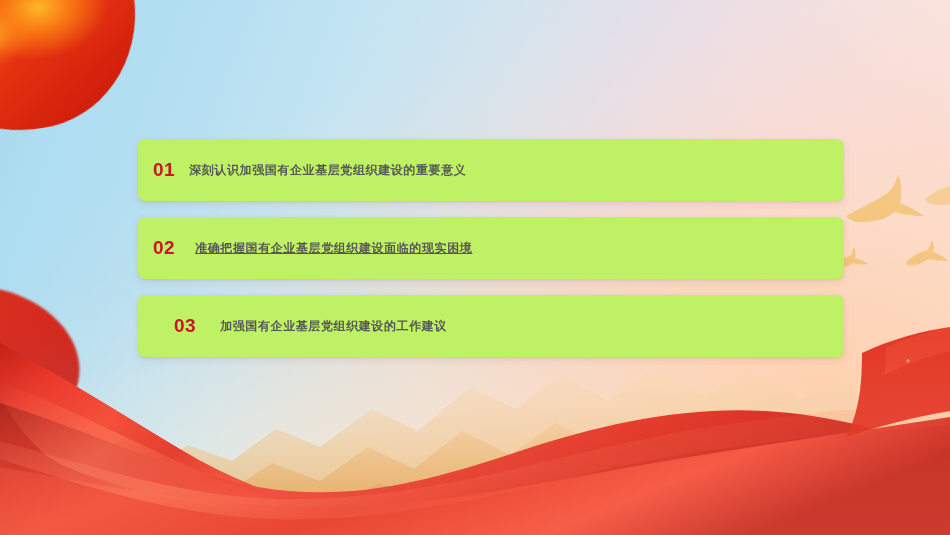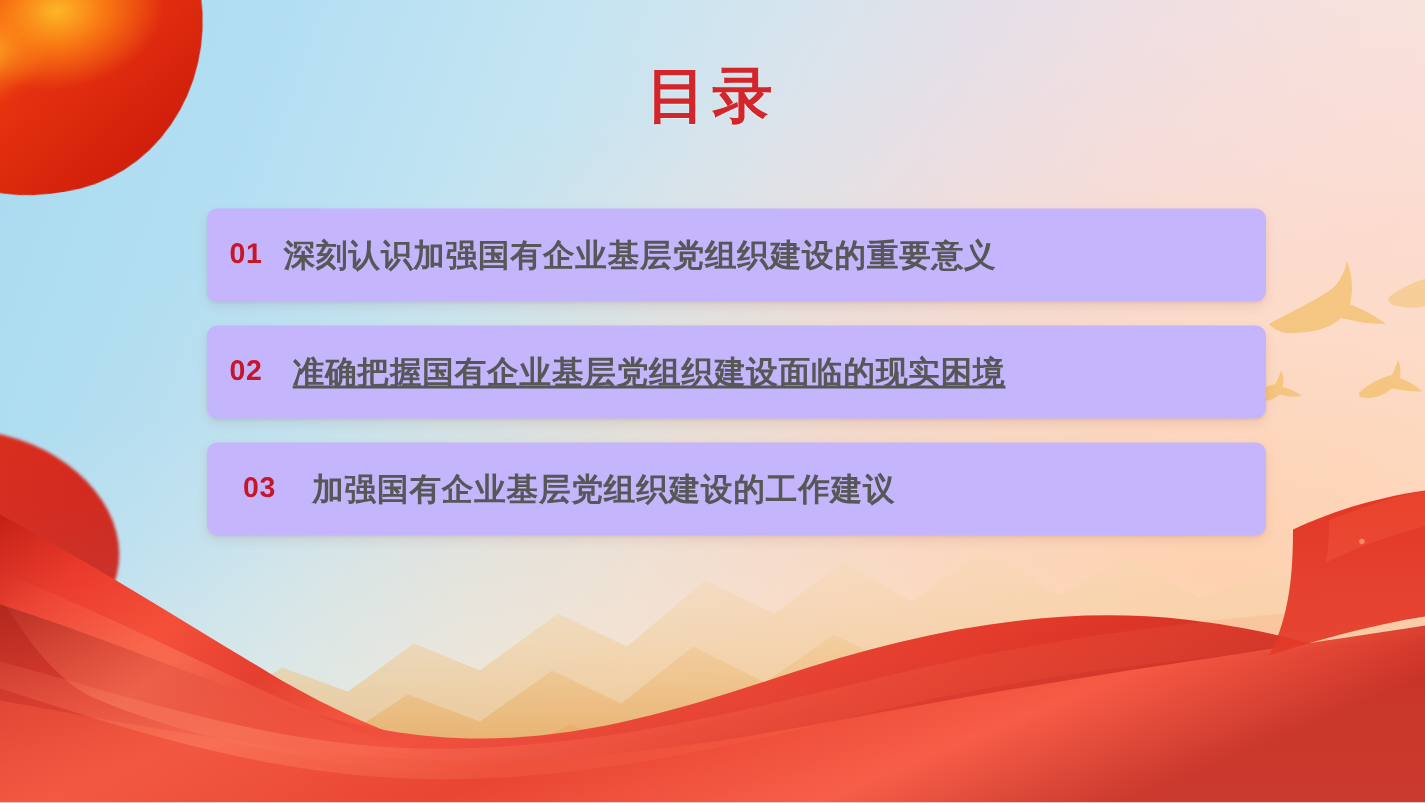--- a/index.html
+++ b/index.html
@@ -132,47 +132,47 @@
   
   .cards {
     position: absolute;
     left: 138px;
     top: 139px;
     width: 706px;
   }
   .card {
     position: relative;
     height: 62px;
-    background: #c4b5fd;
+    background: #bef264;
     border-radius: 7px;
     box-shadow: 0 3px 7px rgba(140, 70, 70, 0.12),
                 0 1px 2px rgba(120, 60, 60, 0.08);
     display: flex;
     align-items: center;
   }
   .card + .card { margin-top: 16px; }
   .card-num {
     font-size: 19px;
     font-weight: bold;
     color: #c51728;
     letter-spacing: 0.5px;
     flex: 0 0 auto;
   }
   .card-text {
-    font-size: 21px;
+    font-size: 12px;
     font-weight: bold;
     color: #575757;
     letter-spacing: 0.6px;
     flex: 0 0 auto;
   }
   .card-1 .card-num { padding-left: 15px; }
   .card-1 .card-text { padding-left: 14px; }
   .card-2 .card-num { padding-left: 15px; }
   .card-2 .card-text { padding-left: 20px; text-decoration: underline; }
-  .card-3 .card-num { padding-left: 24px; }
+  .card-3 .card-num { padding-left: 36px; }
   .card-3 .card-text { padding-left: 24px; }
 </style>
 </head>
 <body>
 
 <div id="slide">
 
   <div class="bg-sky"></div>
   <div class="bg-sky-warm"></div>
 
@@ -271,21 +271,20 @@
       <g fill="#ffd7a0" opacity="0.45">
         <circle cx="878" cy="108" r="2.5"></circle>
         <circle cx="908" cy="126" r="1.8"></circle>
         <circle cx="840" cy="130" r="1.6"></circle>
       </g>
     </svg>
   </div>
 
   <div class="bg-haze" style="pointer-events:none;opacity:0.18;"></div>
 
-  <div class="title">目录</div>
 
   <div class="cards">
 
     <div class="card card-1">
       <span class="card-num">01</span>
       <span class="card-text">深刻认识加强国有企业基层党组织建设的重要意义</span>
     </div>
 
     <div class="card card-2">
       <span class="card-num">02</span>

